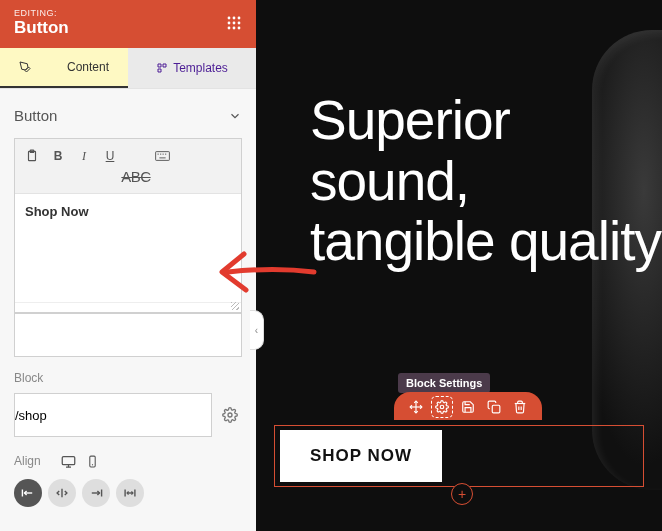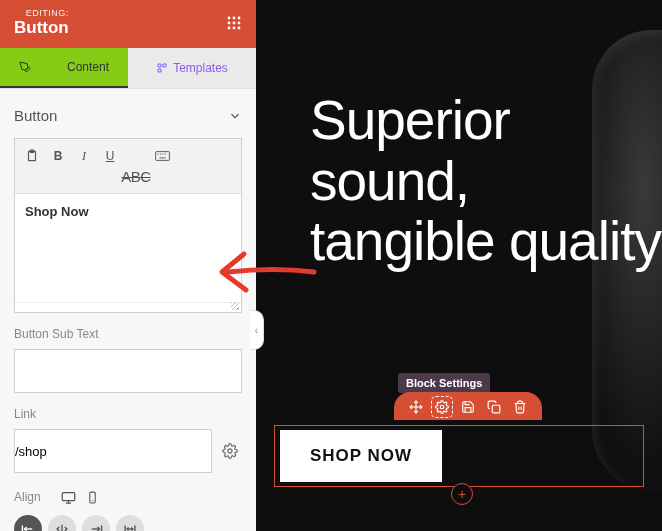--- a/index.html
+++ b/index.html
@@ -1,28 +1,28 @@
 <!DOCTYPE html>
 <html><head>
 <meta charset="utf-8">
 <style>
 * { box-sizing: border-box; margin: 0; padding: 0; font-family: -apple-system, BlinkMacSystemFont, "Segoe UI", Arial, sans-serif; }
 body { width: 662px; height: 531px; overflow: hidden; display: flex; background: #f7f7f7; position: relative; }
 
 
 .left { width: 256px; display: flex; flex-direction: column; background: #fff; position: relative; }
 .header { background: #d64e33; color: #fff; padding: 8px 14px 10px; display: flex; justify-content: space-between; align-items: center; }
-.header-left .editing { font-size: 9px; letter-spacing: 0.5px; opacity: 0.9; text-align: right; }
+.header-left .editing { font-size: 9px; letter-spacing: 0.5px; opacity: 0.9; }
 .header-left .title { font-size: 17px; font-weight: 600; }
 .grip { display: inline-block; cursor: move; }
 .grip svg { display: block; }
 
 .tabs { display: flex; border-bottom: 1px solid #e3e3e3; background: #eaeaea; }
-.tab { flex: 1; font-size: 12px; padding: 12px 6px; display: flex; align-items: center; justify-content: center; gap: 5px; color: #8b5cf6; cursor: pointer; }
-.tab.active { background: #84cc16; color: #333; border-bottom: 2px solid #333; gap: 36px; }
+.tab { flex: 1; font-size: 12px; padding: 12px 6px; display: flex; align-items: center; justify-content: center; gap: 5px; color: #4c1d95; cursor: pointer; }
+.tab.active { background: #fef9c3; color: #333; border-bottom: 2px solid #333; gap: 36px; }
 .tab svg { width: 12px; height: 12px; }
 
 .body { padding: 14px; background: #f7f7f7; flex: 1; overflow: auto; }
 .section-head { display: flex; justify-content: space-between; align-items: center; padding: 4px 0 14px; color: #555; font-size: 15px; cursor: pointer; }
 .section-head svg { width: 14px; height: 14px; }
 
 .field-label { font-size: 12px; color: #888; margin: 6px 0 8px; }
 .rte-wrap { border: 1px solid #d0d0d0; background: #fff; }
 .rte-toolbar { display: flex; gap: 4px; padding: 6px; border-bottom: 1px solid #e3e3e3; background: #f2f2f2; }
 .rte-btn { width: 22px; height: 22px; display: flex; align-items: center; justify-content: center; font-size: 12px; color: #555; cursor: pointer; border-radius: 2px; }
@@ -136,24 +136,23 @@
               <line x1="12" y1="5" x2="14" y2="5"></line>
               <line x1="16" y1="5" x2="18" y2="5"></line>
               <line x1="7" y1="11" x2="17" y2="11"></line>
             </svg>
           </span>
       </div>
       <div class="rte-area" contenteditable="true" style="">Shop Now</div>
       <div class="rte-resize"></div>
     </div>
 
-    <div class="field-label" style="margin-top:14px">Button Sub Text</div>
     <input class="text-input" value="" style="">
 
-    <div class="field-label" style="margin-top:14px">Link</div>
+    <div class="field-label" style="margin-top:14px">Block</div>
     <div class="link-row">
       <input class="text-input" value="/shop" style="">
       <span class="link-cog">
         <svg width="16" height="16" viewBox="0 0 24 24" fill="none" stroke="currentColor" stroke-width="2">
             <circle cx="12" cy="12" r="3"></circle>
             <path d="M19.4 15a1.65 1.65 0 0 0 .33 1.82l.06.06a2 2 0 1 1-2.83 2.83l-.06-.06a1.65 1.65 0 0 0-1.82-.33 1.65 1.65 0 0 0-1 1.51V21a2 2 0 0 1-4 0v-.09a1.65 1.65 0 0 0-1-1.51 1.65 1.65 0 0 0-1.82.33l-.06.06a2 2 0 1 1-2.83-2.83l.06-.06a1.65 1.65 0 0 0 .33-1.82 1.65 1.65 0 0 0-1.51-1H3a2 2 0 0 1 0-4h.09a1.65 1.65 0 0 0 1.51-1 1.65 1.65 0 0 0-.33-1.82l-.06-.06a2 2 0 1 1 2.83-2.83l.06.06a1.65 1.65 0 0 0 1.82.33h0a1.65 1.65 0 0 0 1-1.51V3a2 2 0 0 1 4 0v.09a1.65 1.65 0 0 0 1 1.51 1.65 1.65 0 0 0 1.82-.33l.06-.06a2 2 0 1 1 2.83 2.83l-.06.06a1.65 1.65 0 0 0-.33 1.82v0a1.65 1.65 0 0 0 1.51 1H21a2 2 0 0 1 0 4h-.09a1.65 1.65 0 0 0-1.51 1z"></path>
           </svg>
       </span>
     </div>
 

